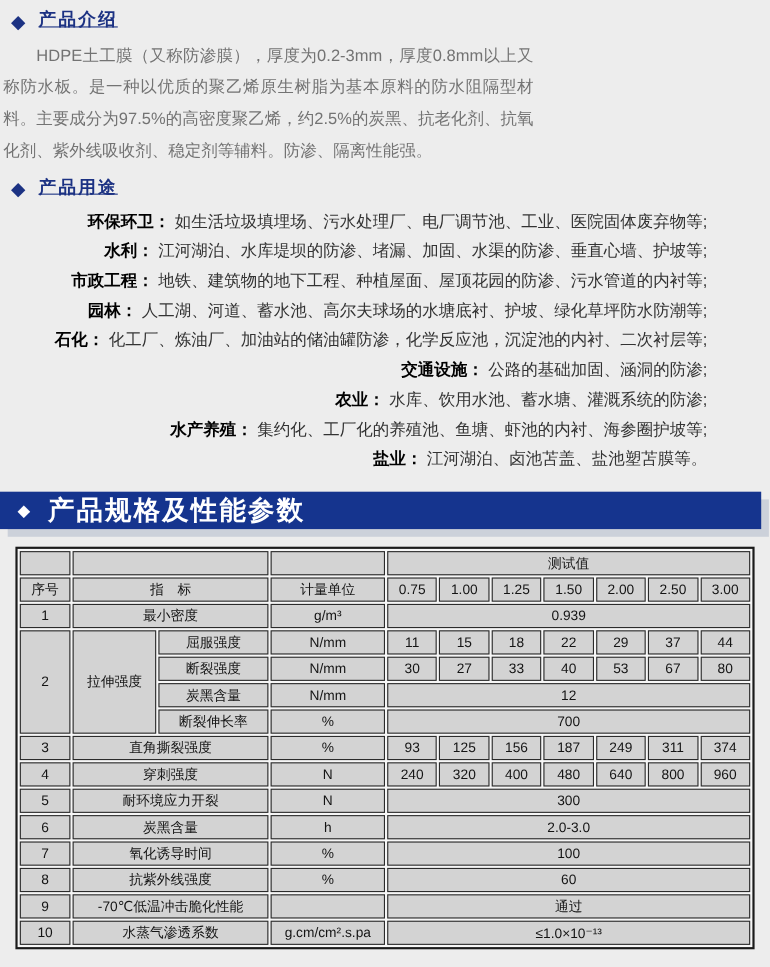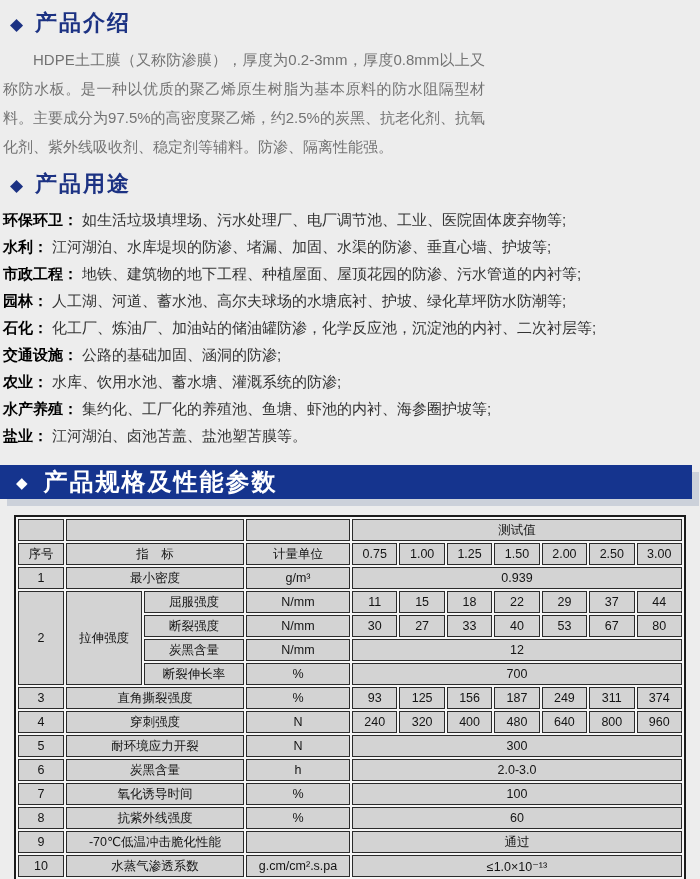--- a/index.html
+++ b/index.html
@@ -15,39 +15,40 @@
   .sec-title {
     display: flex; align-items: center; gap: 12px;
     padding: 8px 0 0 10px;
     color: #1c3283;
   }
   .sec-title .diamond {
     font-size: 17px; line-height: 1; color: #1c3283;
     transform: translateY(1px);
   }
   .sec-title .sec-title-text {
-    font-size: 22px; font-weight: bold; letter-spacing: 2px;
+    font-size: 16px; font-weight: bold; letter-spacing: 2px; text-decoration: underline;
   }
 
   
   .intro-para {
     margin: 7px 0 0 3px;
     width: 482px;
     font-size: 15px;
     line-height: 29px;
     color: #737373;
     text-align: justify;
     text-indent: 2em;
   }
 
   
   .usage-list {
     list-style: none;
     margin: 7px 0 16px 3px; padding: 0;
     width: 640px;
+    text-align: right;
   }
   .usage-list li {
     font-size: 15px;
     line-height: 27px;
     color: #333;
   }
   .usage-list li b {
     font-weight: bold; color: #000;
     margin-right: 4px;
   }

